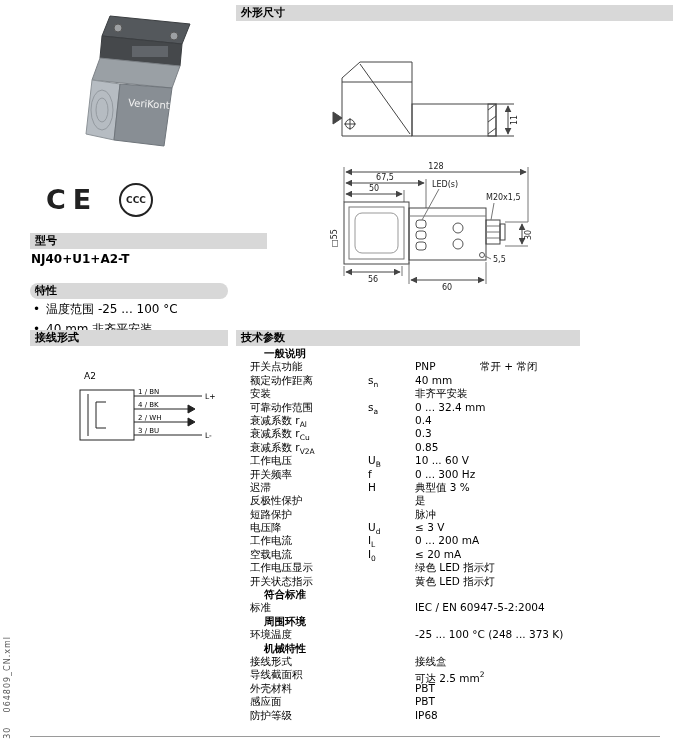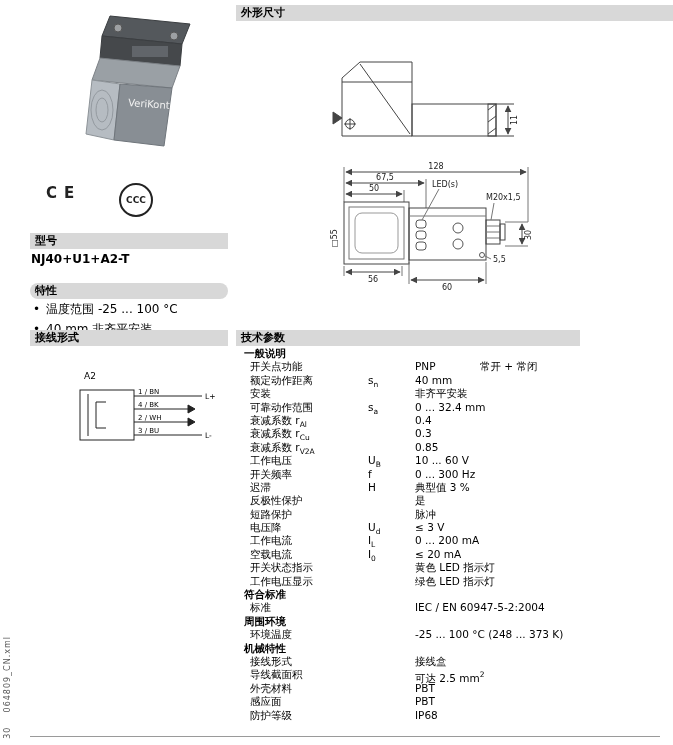--- a/index.html
+++ b/index.html
@@ -11,32 +11,32 @@
   .bar {
     position:absolute; background:#d8d8d8; font-weight:bold;
     font-size:11px; line-height:16px; height:16px; padding:0 5px;
     box-sizing:border-box;
   }
   .side-note {
     position:absolute; left:3px; bottom:6px;
     writing-mode:vertical-rl; transform:rotate(180deg);
     font-size:8px; color:#555; letter-spacing:1px; white-space:pre;
   }
-  #ce-mark { position:absolute; left:46px; top:184px; font-size:15px; font-weight:bold; letter-spacing:7px; color:#222; }
+  #ce-mark { position:absolute; left:46px; top:184px; font-size:27px; font-weight:bold; letter-spacing:7px; color:#222; }
   #ccc-box { position:absolute; left:116px; top:180px; }
   #model-value { position:absolute; left:31px; top:252px; font-size:12px; font-weight:bold; }
   #features-list { position:absolute; left:33px; top:301px; font-size:12px; }
   #features-list .feat { margin-bottom:3px; }
   #features-list .bullet { margin-right:6px; }
   #a2-label { position:absolute; left:84px; top:371px; font-size:9px; }
   #wiring-box { position:absolute; left:78px; top:384px; }
   #product-box { position:absolute; left:52px; top:8px; }
   #dims-box { position:absolute; left:236px; top:24px; }
   #tech-table { position:absolute; left:236px; top:347px; width:424px; font-size:10.5px; }
-  .tgroup-header { height:13.4px; line-height:13.4px; font-weight:bold; padding-left:8px; }
+  .tgroup-header { height:13.4px; line-height:13.4px; font-weight:bold; padding-left:8px;margin-left:20px; }
   .trow { position:relative; height:13.4px; line-height:13.4px; }
   .trow .lbl  { position:absolute; left:14px;  white-space:nowrap; }
   .trow .sym  { position:absolute; left:132px; white-space:nowrap; }
   .trow .val  { position:absolute; left:179px; white-space:nowrap; }
   .trow .val2 { position:absolute; left:244px; white-space:nowrap; }
   sub, sup { font-size:7.5px; }
   #footer-line { position:absolute; left:30px; top:736px; width:630px; height:1px; background:#9a9a9a; }
   svg text { font-family:"DejaVu Sans","Liberation Sans",sans-serif; }
 </style>
 </head>
@@ -65,21 +65,21 @@
   </div>
 
   <div id="ce-mark">CE</div>
   <div id="ccc-box">
     <svg width="40" height="40" viewBox="0 0 40 40">
       <circle cx="20" cy="20" r="16" fill="none" stroke="#222" stroke-width="2"></circle>
       <text x="20" y="23" font-size="9" font-weight="bold" text-anchor="middle" fill="#222">CCC</text>
     </svg>
   </div>
 
-  <div class="bar" style="left:30px; top:233px; width:198px;">型号</div>
+  <div class="bar" style="left:30px; top:233px; width:237px;">型号</div>
   <div id="model-value">NJ40+U1+A2-T</div>
 
   <div class="bar" style="left:30px; top:283px; width:198px;border-radius:8px;">特性</div>
   <div id="features-list">
       <div class="feat"><span class="bullet">•</span><span>温度范围 -25 ... 100 °C</span></div>
       <div class="feat"><span class="bullet">•</span><span>40 mm 非齐平安装</span></div>
     </div>
 
   <div class="bar" style="left:30px; top:330px; width:198px;">接线形式</div>
   <div id="a2-label">A2</div>
@@ -258,27 +258,27 @@
         <span class="lbl">工作电流</span>
         <span class="sym">I<sub>L</sub></span>
         <span class="val">0 ... 200 mA</span>
       </div>
       <div class="trow">
         <span class="lbl">空载电流</span>
         <span class="sym">I<sub>0</sub></span>
         <span class="val">≤ 20 mA</span>
       </div>
       <div class="trow">
+        <span class="lbl">工作电压显示</span>
+        <span class="val">绿色 LED 指示灯</span>
+      </div>
+      <div class="trow">
         <span class="lbl">开关状态指示</span>
         <span class="val">黄色 LED 指示灯</span>
       </div>
-      <div class="trow">
-        <span class="lbl">工作电压显示</span>
-        <span class="val">绿色 LED 指示灯</span>
-      </div>
       <div class="tgroup-header">符合标准</div>
       <div class="trow">
         <span class="lbl">标准</span>
         <span class="val">IEC / EN 60947-5-2:2004</span>
       </div>
       <div class="tgroup-header">周围环境</div>
       <div class="trow">
         <span class="lbl">环境温度</span>
         <span class="val">-25 ... 100 °C (248 ... 373 K)</span>
       </div>

